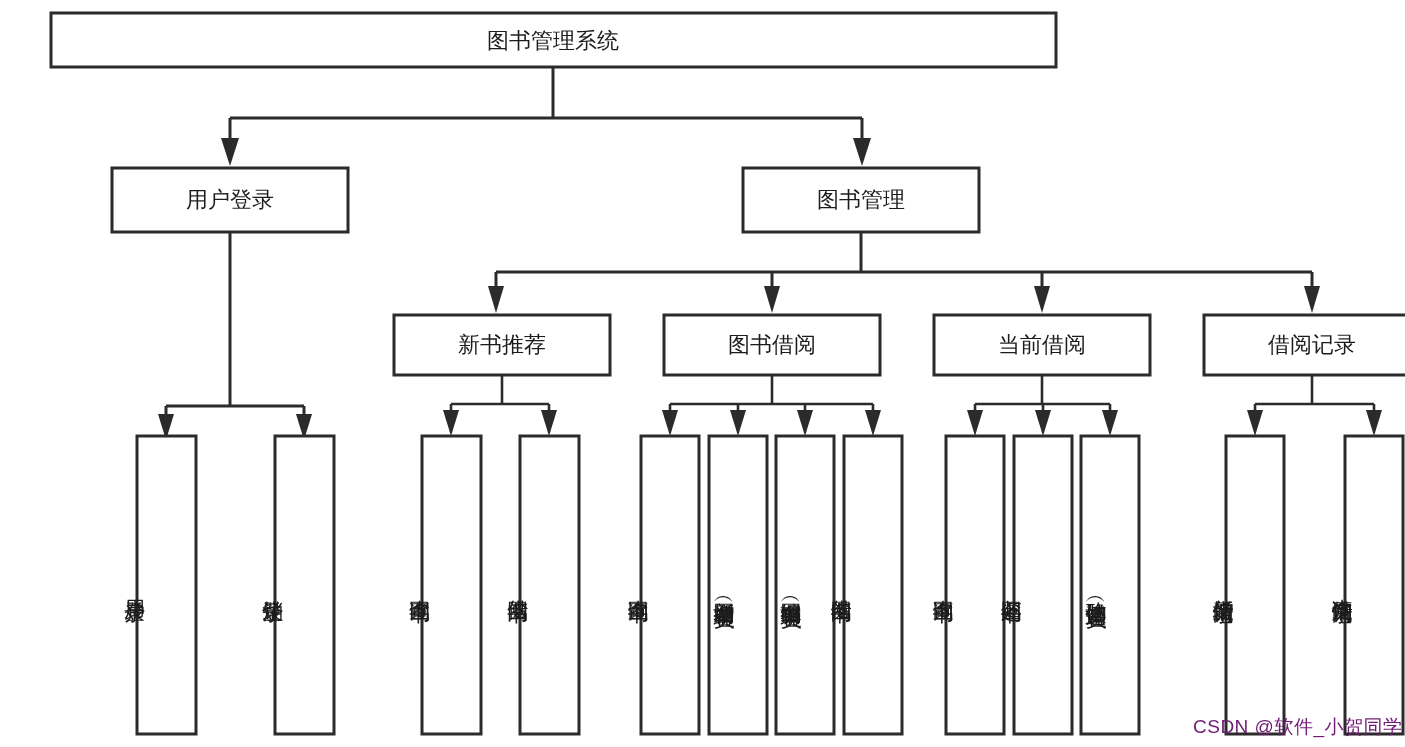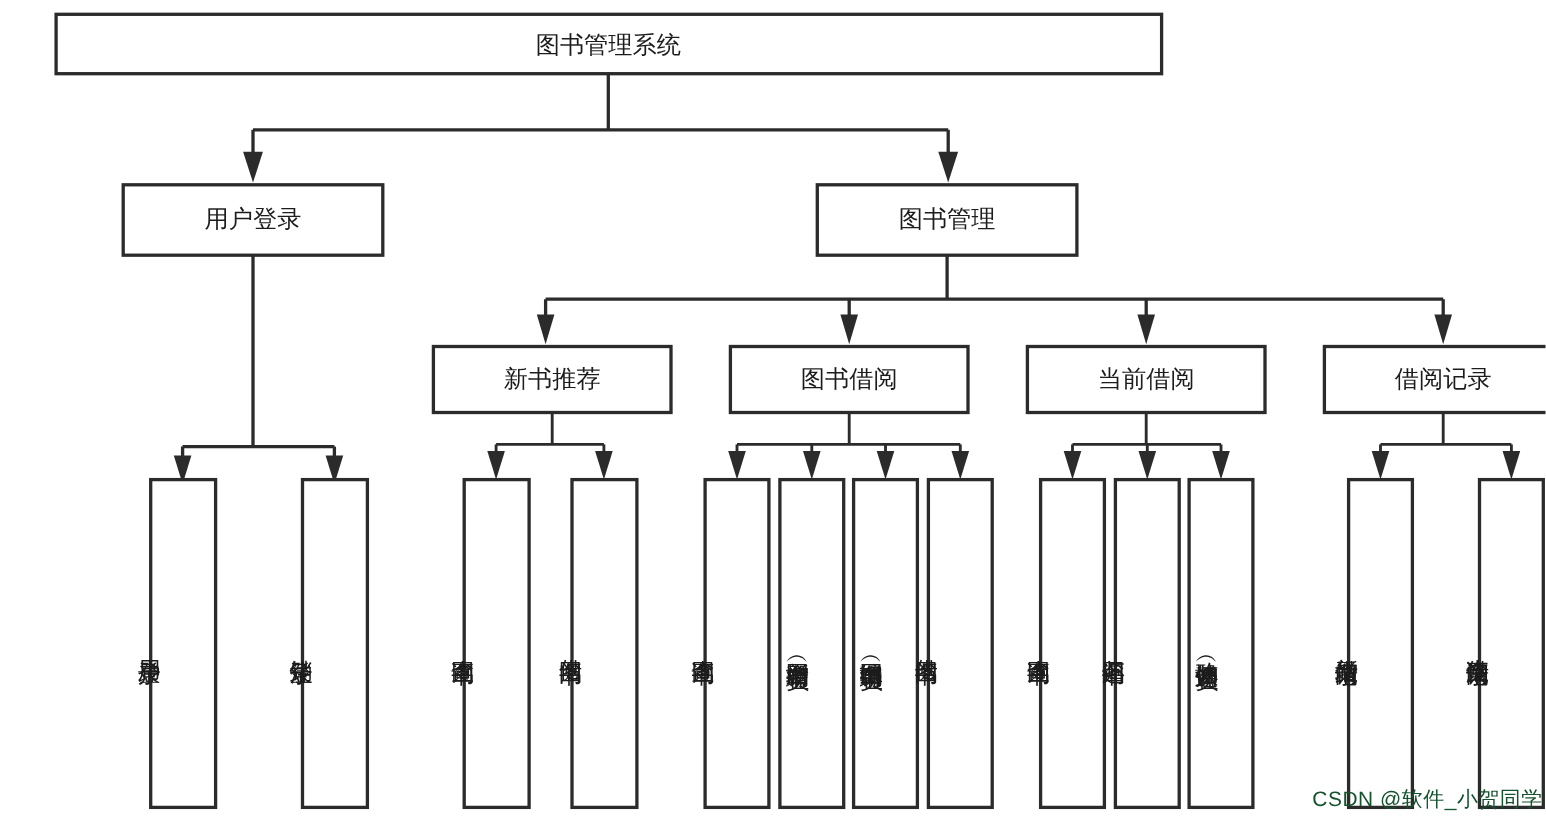--- a/index.html
+++ b/index.html
@@ -68,21 +68,21 @@
     color: #1c1c1c;
     white-space: nowrap;
     pointer-events: none;
   }
   .watermark {
     position: absolute;
     left: 1193px;
     top: 714px;
     font-family: "Liberation Sans", "DejaVu Sans", sans-serif;
     font-size: 19px;
-    color: #14532d;
+    color: #701a75;
     white-space: nowrap;
     letter-spacing: 0.5px;
   }
 </style>
 </head>
 <body>
 
 <div id="diagram-root">
 
   <svg id="flow" viewBox="0 0 1405 747">

